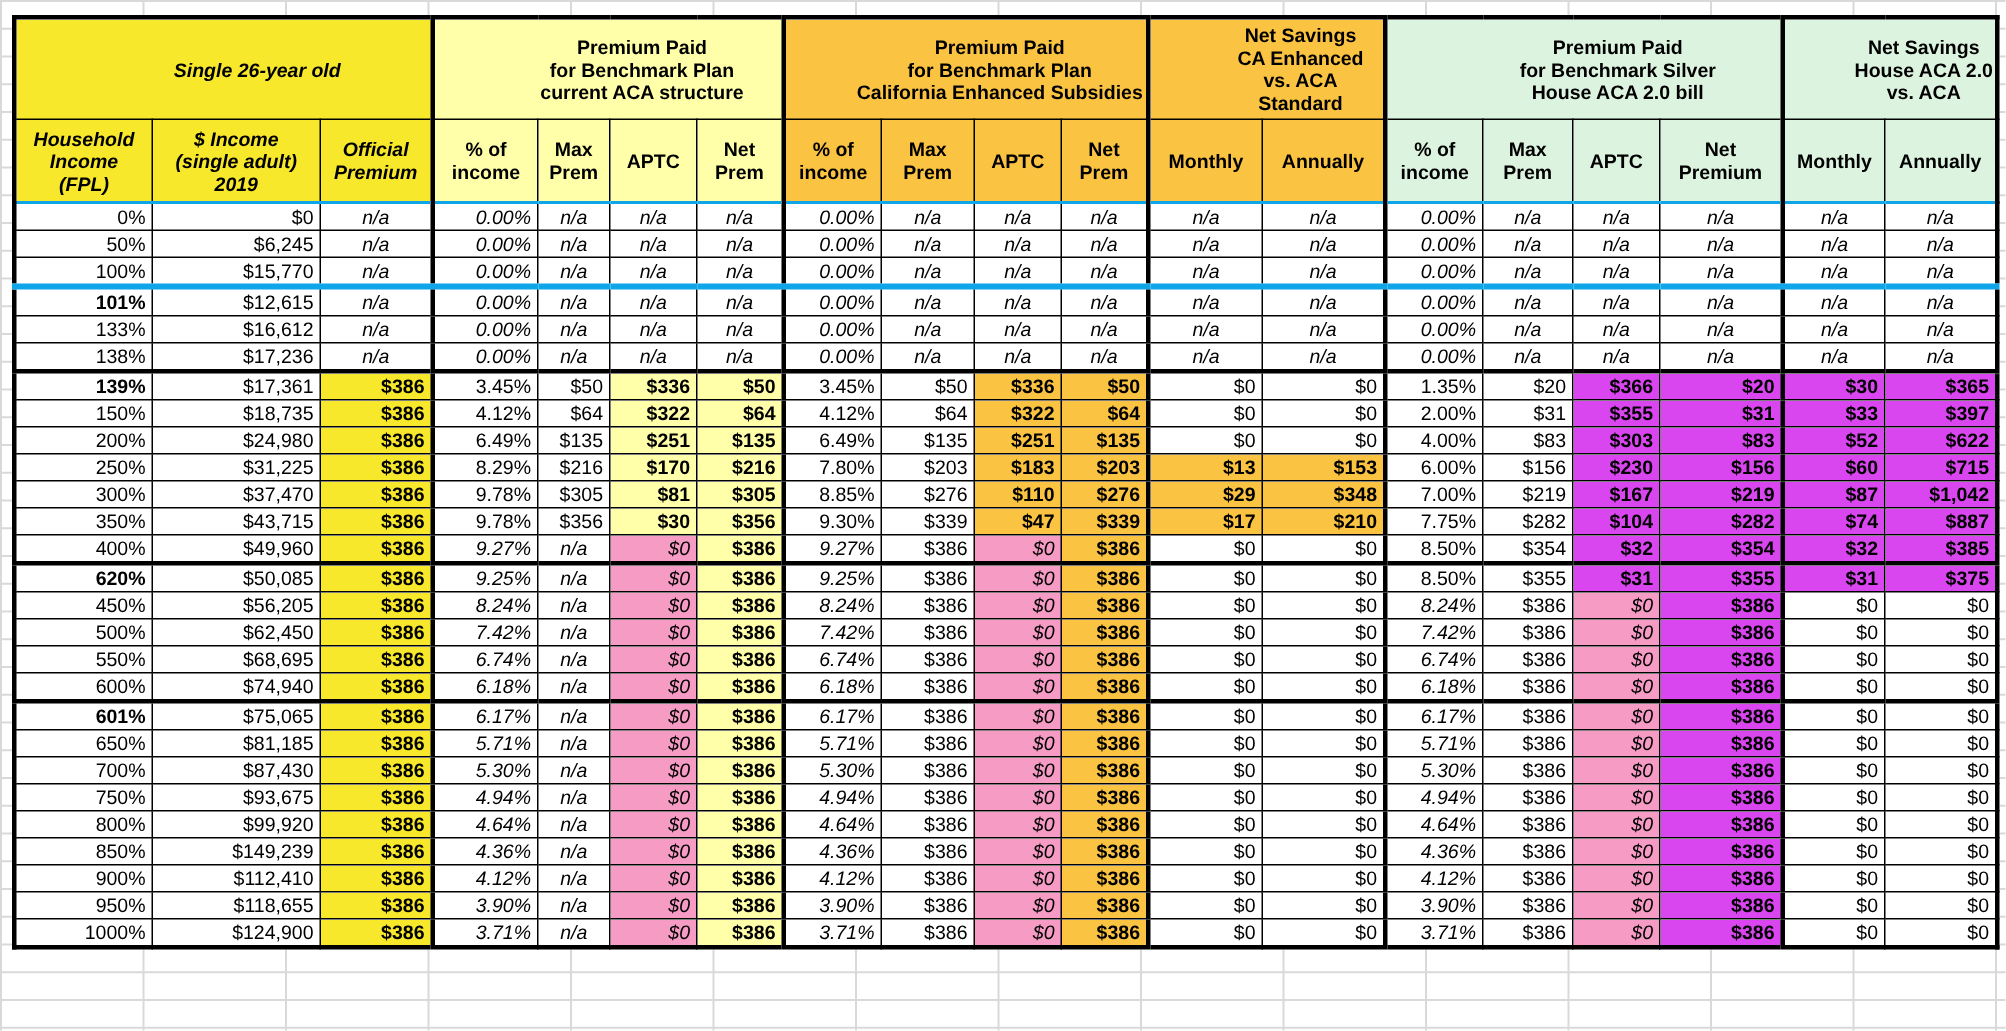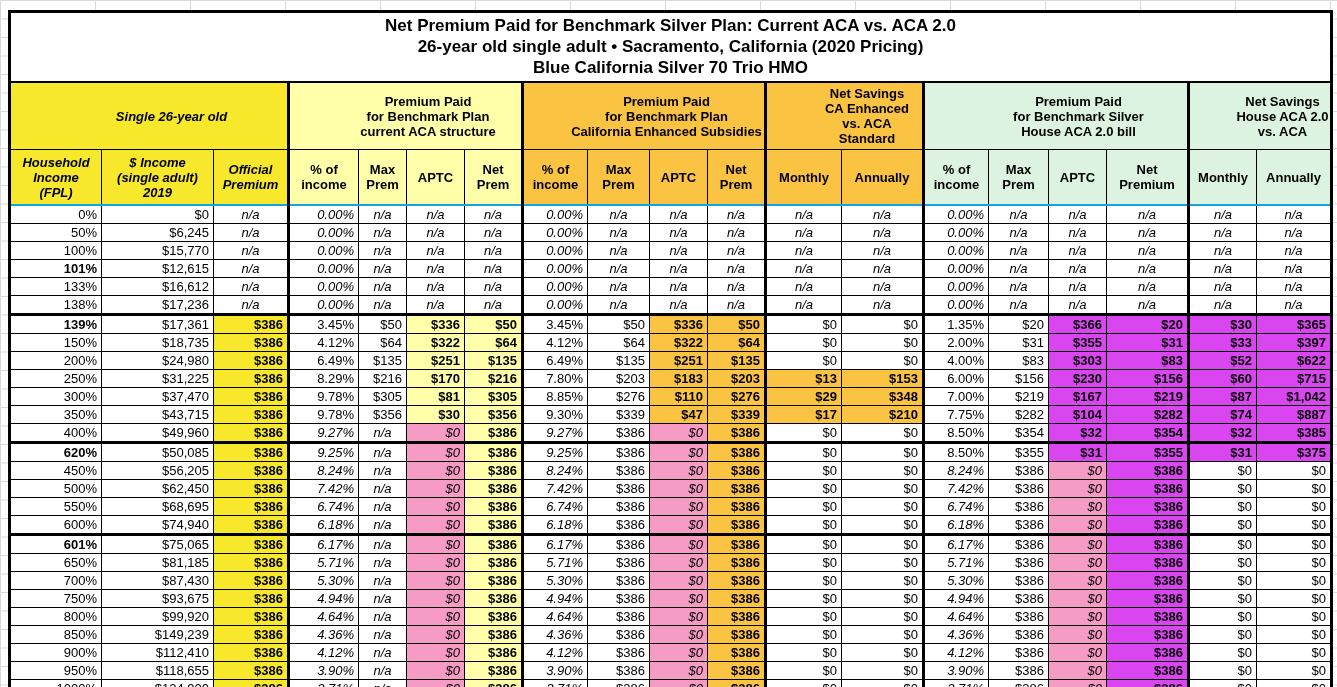--- a/index.html
+++ b/index.html
@@ -43,21 +43,21 @@
   .y{background:#F8E82B;font-weight:bold;}
   .py{background:#FFFFAA;font-weight:bold;}
   .o{background:#FBC342;font-weight:bold;}
   .g{background:#d946ef;font-weight:bold;}
   .p{background:#F59BC4;font-style:italic;}
   .na{font-style:italic;text-align:center;}
   .i{font-style:italic;}
   .b{font-weight:bold;}
   
   .sep{border-right:3px solid #000;}
-  tr.t2 td{border-top:1px solid #0ea5e9;}
+  tr.t2 td{border-top:4px solid #0ea5e9;}
   tr.t3 td{border-top:3px solid #000;}
 </style>
 </head>
 <body>
 
 <table class="sheet">
   <colgroup id="cols">
       <col style="width: 92px;">
       <col style="width: 112px;">
       <col style="width: 75px;">
@@ -72,27 +72,20 @@
       <col style="width: 76px;">
       <col style="width: 82px;">
       <col style="width: 65px;">
       <col style="width: 60px;">
       <col style="width: 58px;">
       <col style="width: 82px;">
       <col style="width: 68px;">
       <col style="width: 75px;">
     </colgroup>
   <thead>
-    <tr class="title-row">
-      <td colspan="19">
-        <div class="tl">Net Premium Paid for Benchmark Silver Plan: Current ACA vs. ACA 2.0</div>
-        <div class="tl">26-year old single adult • Sacramento, California (2020 Pricing)</div>
-        <div class="tl">Blue California Silver 70 Trio HMO</div>
-      </td>
-    </tr>
     <tr class="group-row" id="group-row">
         <th colspan="3" class="hy sep">Single 26-year old</th>
         <th colspan="4" class="hp sep">Premium Paid
 for Benchmark Plan
 current ACA structure</th>
         <th colspan="4" class="ho sep">Premium Paid
 for Benchmark Plan
 California Enhanced Subsidies</th>
         <th colspan="2" class="ho sep">Net Savings
 CA Enhanced

